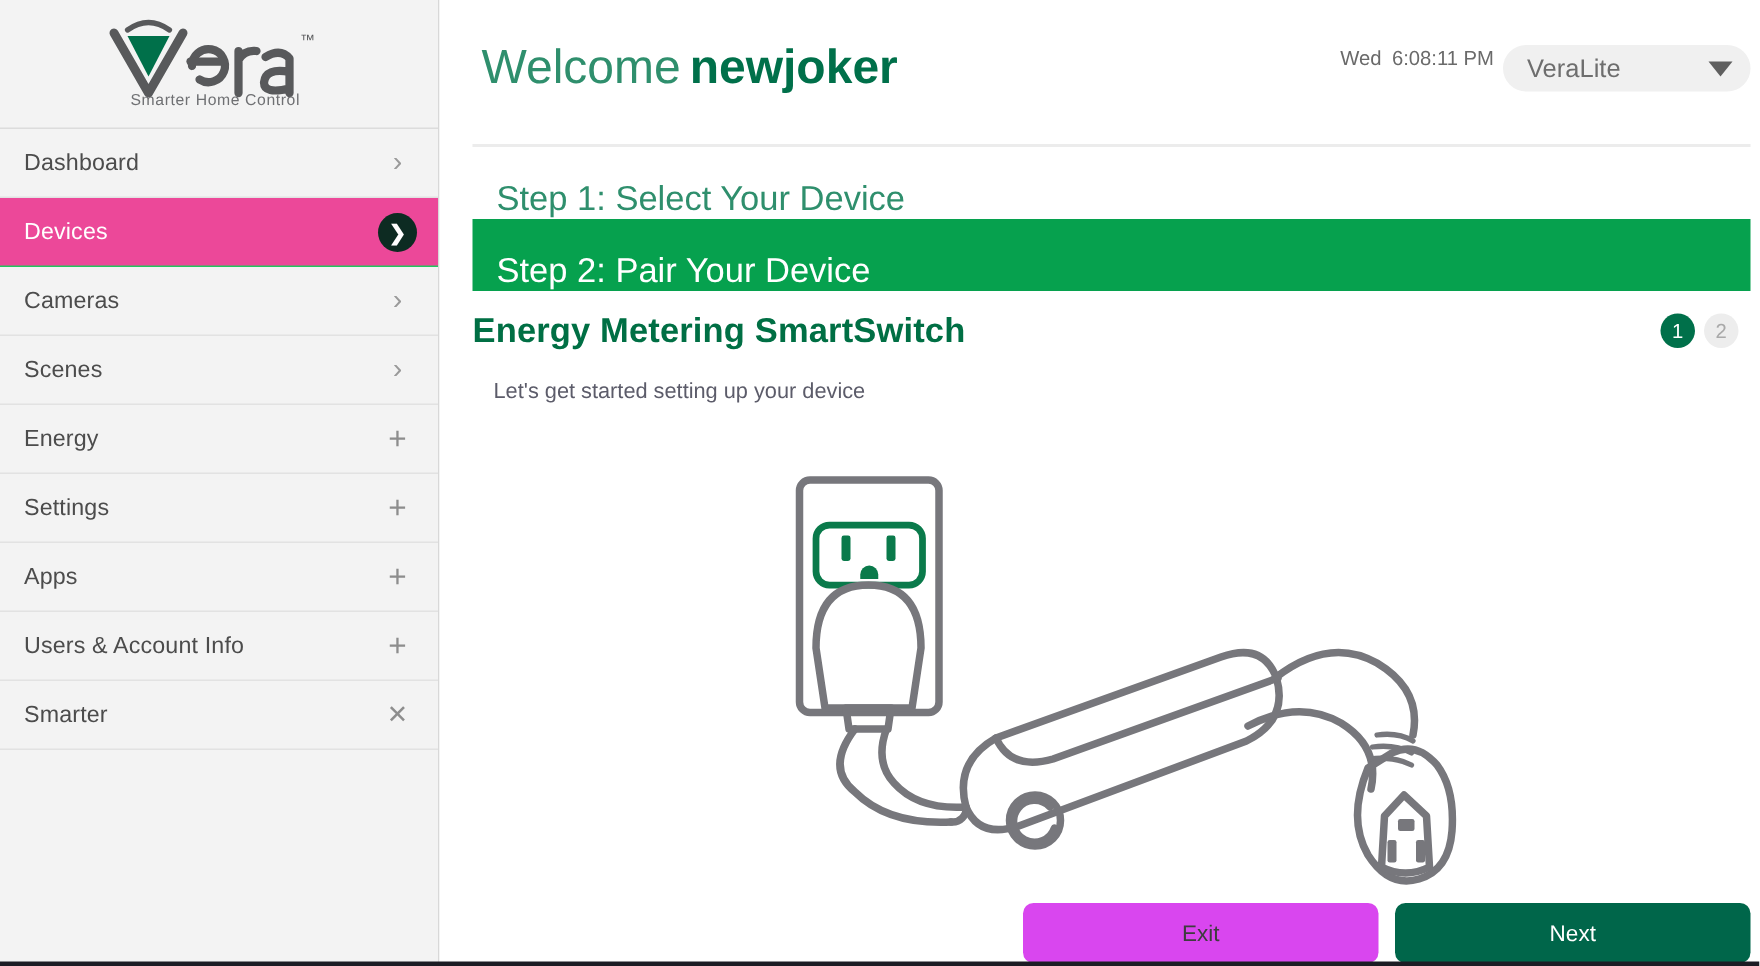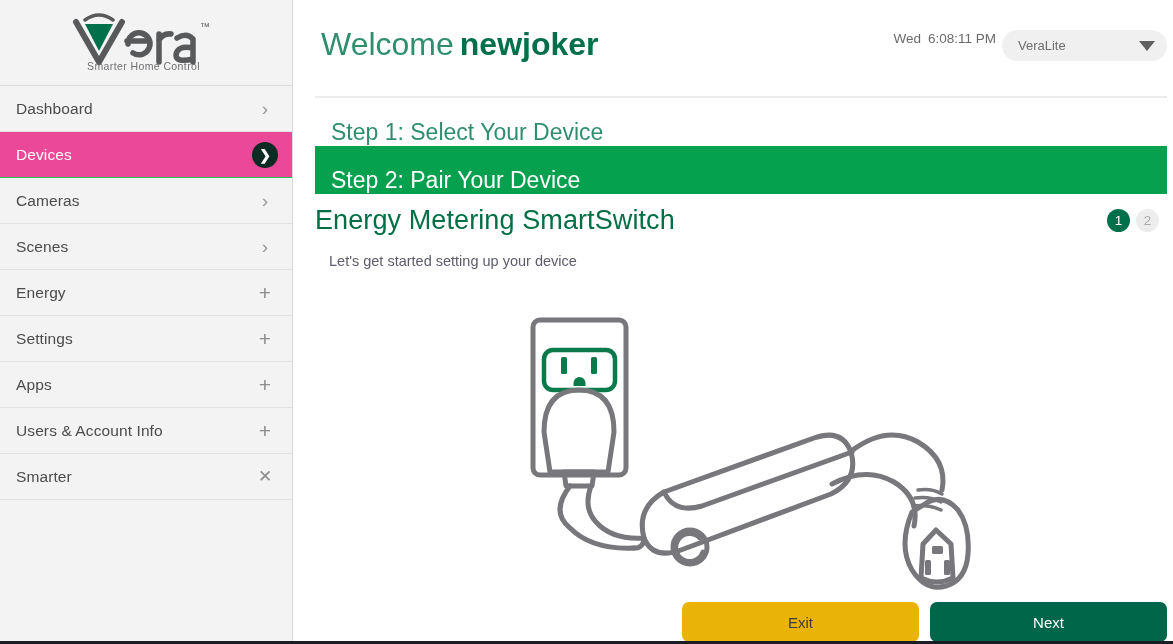--- a/index.html
+++ b/index.html
@@ -157,21 +157,21 @@
     width: 165px; height: 31px;
     background: #f0f0f0;
     border-radius: 16px;
     display: flex;
     align-items: center;
     padding: 0 12px 0 16px;
     margin-top: 6px;
   }
   .selector .sel-label {
     flex: 1;
-    font-size: 13px;
+    font-size: 17px;
     color: #6e6e6e;
   }
   .caret {
     width: 0; height: 0;
     border-left: 8px solid transparent;
     border-right: 8px solid transparent;
     border-top: 10px solid #5f5f5f;
   }
 
   .divider {
@@ -199,23 +199,23 @@
   
   .device-head {
     display: flex;
     align-items: center;
     padding: 0 14px 0 22px;
     height: 48px;
     margin-top: 2px;
   }
   .device-title {
     flex: 1;
-    font-size: 27px;
+    font-size: 23px;
     color: #006f44;
-    font-weight: 400;
+    font-weight: 700;
     letter-spacing: .1px;
   }
   .pager { display: flex; align-items: center; gap: 6px; }
   .dot {
     width: 23px; height: 23px;
     border-radius: 50%;
     display: flex;
     align-items: center;
     justify-content: center;
     font-size: 13.5px;
@@ -253,21 +253,21 @@
     width: 237px;
     height: 40px;
     border-radius: 7px;
     display: flex;
     align-items: center;
     justify-content: center;
     font-size: 15px;
     border: none;
     font-family: "Liberation Sans", sans-serif;
   }
-  .btn.secondary { background: #eab308; color: #3d3d3d; text-align: center; }
+  .btn.secondary { background: #d946ef; color: #3d3d3d; text-align: center; }
   .btn.primary { background: #00664a; color: #ffffff; }
 
   .bottom-strip {
     position: absolute;
     left: 0; right: 0; bottom: 0;
     height: 3px;
     background: #1c1c24;
   }
 </style>
 </head>

